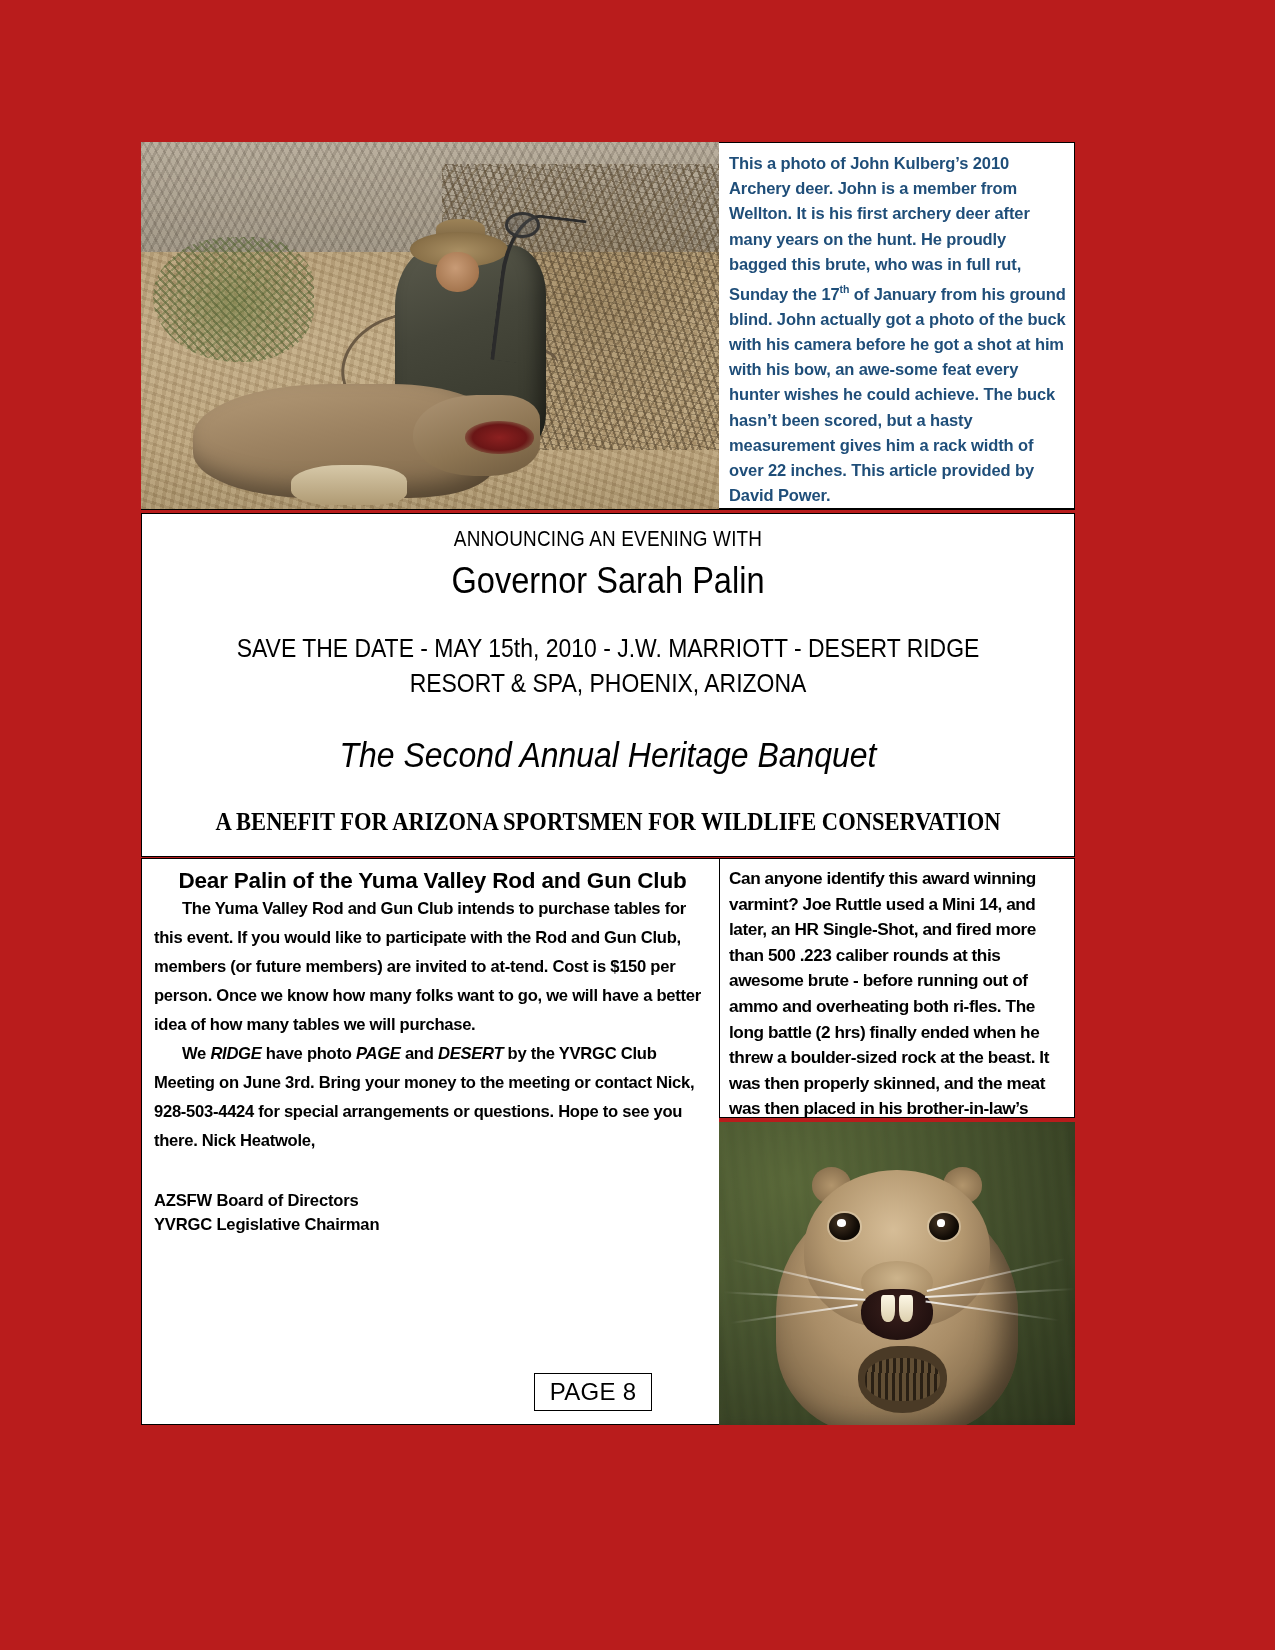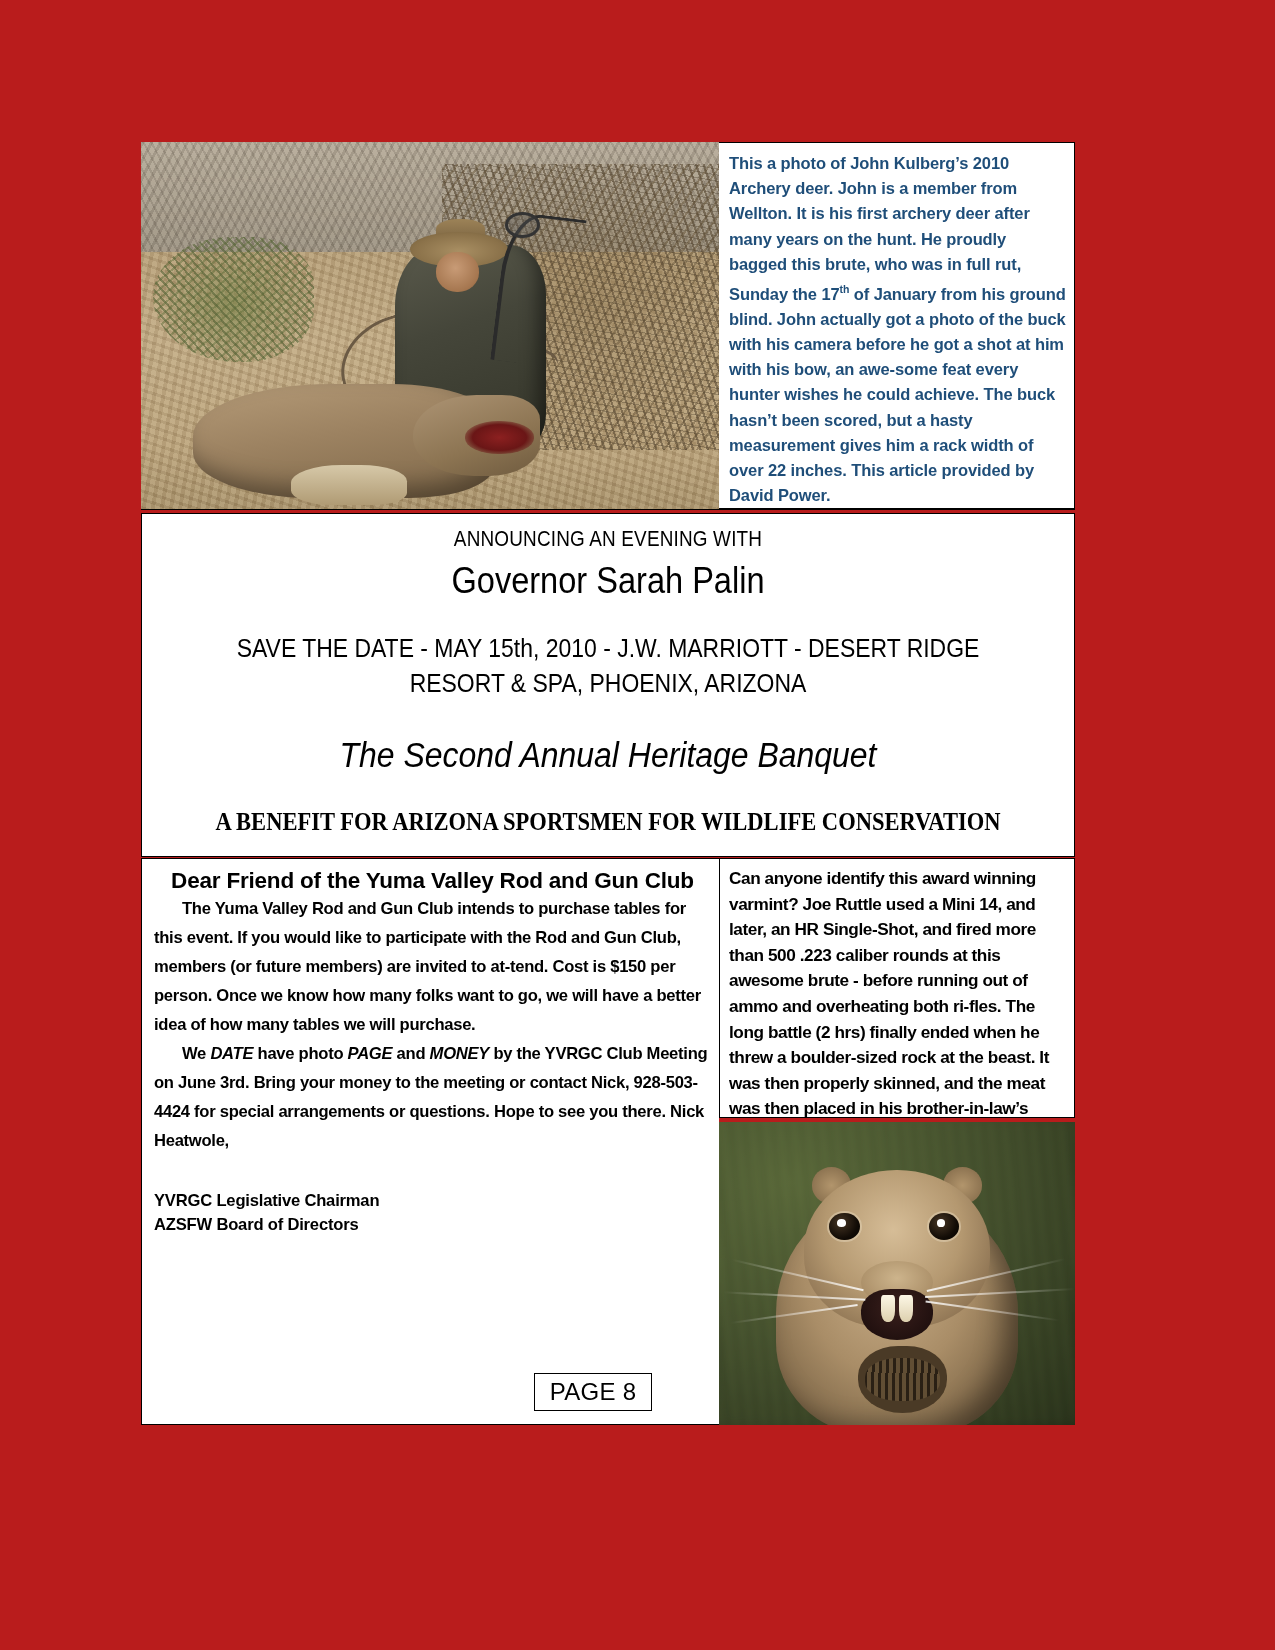--- a/index.html
+++ b/index.html
@@ -447,30 +447,30 @@
   <div class="banner">
     <div class="ann-line">ANNOUNCING AN EVENING WITH</div>
     <div class="gov-name">Governor Sarah Palin</div>
     <div class="savedate">SAVE THE DATE - MAY 15th, 2010  -  J.W. MARRIOTT - DESERT RIDGE RESORT &amp; SPA, PHOENIX, ARIZONA</div>
     <div class="banquet">The Second Annual  Heritage Banquet</div>
     <div class="benefit">A BENEFIT FOR ARIZONA SPORTSMEN FOR WILDLIFE CONSERVATION</div>
     <div class="seenick">SEE NICK HEATWOLE’S INFORMATION (BELOW)</div>
   </div>
 
   <div class="letter">
-    <div class="letter-head">Dear Friend of the Yuma Valley Rod and Gun Club</div>
+    <div class="letter-head">Dear Palin of the Yuma Valley Rod and Gun Club</div>
 
     <div class="letter-body">
       <p class="p2">The Yuma Valley Rod and Gun Club intends to purchase tables for this event.  If you would like to participate with the Rod and Gun Club, members (or future members) are invited to at-tend.  Cost is $150 per person.  Once we know how many folks want to go, we will have a better idea of how many tables we will purchase.</p>
-      <p class="p2"><span>We </span><em>DATE</em><span> have photo </span><em>PAGE</em><span> and </span><em>MONEY</em><span> by the YVRGC Club Meeting on June 3rd.  Bring your money to the meeting or contact Nick, 928-503-4424 for special arrangements or questions.  Hope to see you there.  Nick Heatwole,</span></p>
+      <p class="p2"><span>We </span><em>RIDGE</em><span> have photo </span><em>PAGE</em><span> and </span><em>DESERT</em><span> by the YVRGC Club Meeting on June 3rd.  Bring your money to the meeting or contact Nick, 928-503-4424 for special arrangements or questions.  Hope to see you there.  Nick Heatwole,</span></p>
     </div>
 
     <div class="sign">
+      <div>AZSFW Board of Directors</div>
       <div>YVRGC Legislative Chairman</div>
-      <div>AZSFW Board of Directors</div>
     </div>
 
     <div class="page-badge">PAGE 8</div>
   </div>
 
   <div class="varmint-box">
     <div class="varmint-text">Can anyone identify this award winning varmint?  Joe Ruttle used a Mini 14, and later, an HR Single-Shot, and fired more than 500 .223 caliber rounds at this awesome brute - before running out of ammo and overheating both ri-fles.  The long battle (2 hrs) finally ended when he threw a boulder-sized rock at the beast.  It was then properly skinned, and the meat was then placed in his brother-in-law’s refrigerator.</div>
   </div>
 
   <div class="squirrel">

